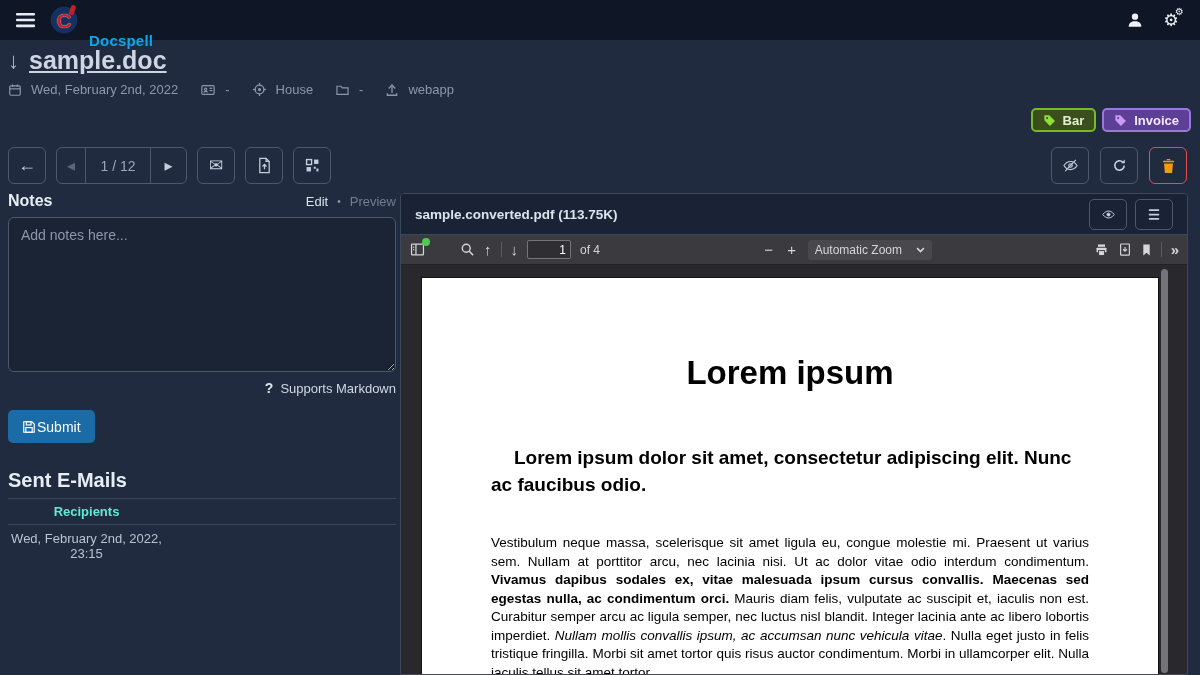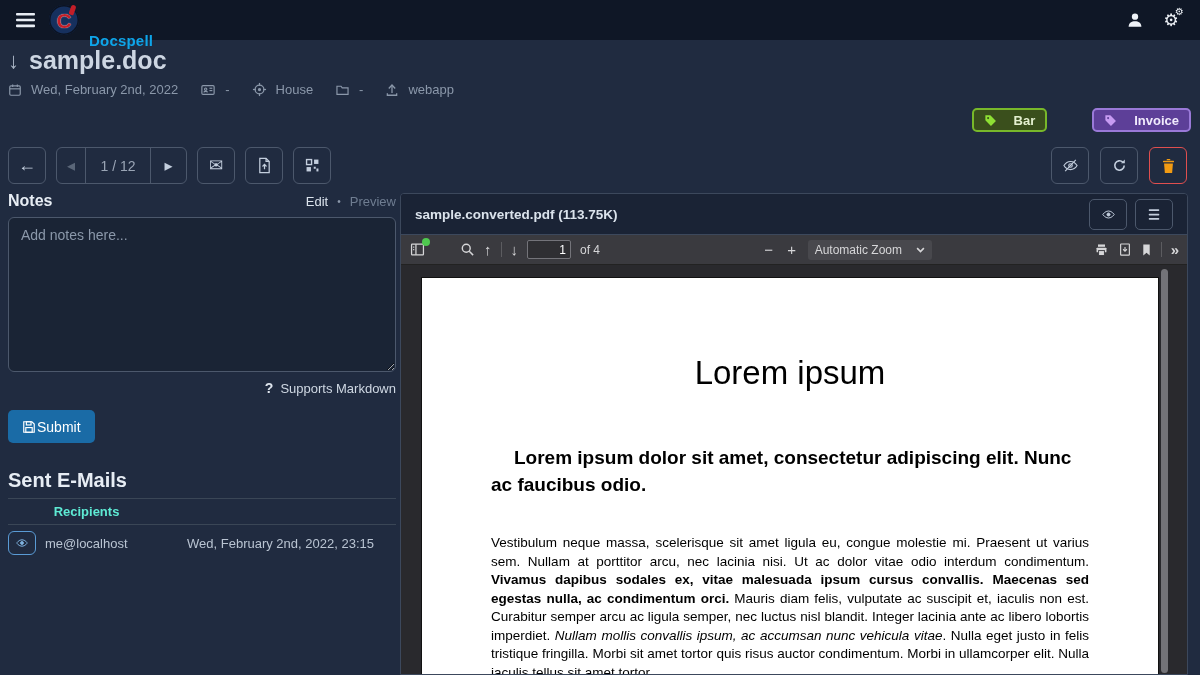--- a/index.html
+++ b/index.html
@@ -19,32 +19,32 @@
     border-radius:3px 3px 1px 2px; transform:rotate(20deg); }
   .brand { font-size:15px; font-weight:bold; color:#0ea5e9; letter-spacing:.2px;margin-top:40px; }
   .nav-spacer { flex:1; }
   .nav-icon { color:#eef2f7; cursor:pointer; }
   .cogs { position:relative; font-size:17px; color:#eef2f7; width:26px; text-align:center; }
   .cogs .small { position:absolute; font-size:10px; top:-4px; right:0; }
 
   
   .title-row { position:absolute; left:8px; top:46px; display:flex; align-items:center; gap:10px; }
   .dl-arrow { font-size:22px; font-weight:bold; color:#a9b4c4; }
-  .item-title { font-size:25px; font-weight:bold; color:#cdd6e2; }
+  .item-title { font-size:25px; font-weight:bold; color:#cdd6e2;text-decoration:underline; }
   .meta-row { position:absolute; left:8px; top:82px; display:flex; align-items:center; gap:9px;
     font-size:13px; color:#8b98aa; }
   .meta-ic { color:#8b98aa; }
   .meta-gap { width:4px; }
 
   .tags-row { position:absolute; right:9px; top:108px; display:flex; gap:6px; }
-  .tag { display:flex; align-items:center; gap:17px; height:24px; padding:0 10px; border-radius:5px;
+  .tag { display:flex; align-items:center; gap:7px; height:24px; padding:0 10px; border-radius:5px;
     border:2px solid; font-size:13px; font-weight:bold; cursor:pointer; }
   .tag--green { background:var(--tag-green-bg); border-color:var(--tag-green-border); color:var(--tag-green-fg); }
   .tag--green .tag-ic { color:var(--tag-green-icon); }
-  .tag--purple { background:var(--tag-purple-bg); border-color:var(--tag-purple-border); color:var(--tag-purple-fg);margin-left:39px; }
+  .tag--purple { background:var(--tag-purple-bg); border-color:var(--tag-purple-border); color:var(--tag-purple-fg); }
   .tag--purple .tag-ic { color:var(--tag-purple-icon); }
 
   
   .btn { height:37px; min-width:38px; display:flex; align-items:center; justify-content:center;
     border:1px solid #4c586c; border-radius:6px; background:transparent; color:#c3cedd; cursor:pointer; }
   .toolbar-left { position:absolute; left:8px; top:147px; display:flex; gap:10px; align-items:center; }
   .toolbar-right { position:absolute; right:13px; top:147px; display:flex; gap:11px; align-items:center; }
   .pager { display:flex; height:37px; border:1px solid #4c586c; border-radius:6px; overflow:hidden; }
   .pager > * { display:flex; align-items:center; justify-content:center; }
   .pager .pg-prev { width:29px; color:#5a6678; border-right:1px solid #4c586c; cursor:pointer; }
@@ -104,21 +104,21 @@
     font-size:12px; text-align:right; padding-right:4px; border-radius:2px; font-family:inherit; }
   .of-label { font-size:12px; }
   .pj-zoomtxt { font-size:15px; width:14px; text-align:center; }
   .zoom-select { display:flex; align-items:center; gap:14px; background:#48484d; border-radius:3px;
     height:20px; padding:0 7px; font-size:12px; cursor:pointer; }
   .dbl-chev { font-size:15px; font-weight:bold; }
 
   .pdf-viewer { flex:1; background:#29292d; position:relative; overflow:hidden; }
   .pdf-page { position:absolute; left:20px; top:12px; width:738px; height:620px; background:#fff;
     border:1px solid #111; color:#000; }
-  .doc-title { margin-top:76px; text-align:center; font-size:33px; font-weight:normal; color:#000;
+  .doc-title { margin-top:76px; text-align:center; font-size:33px; font-weight:bold; color:#000;
     font-family:"Liberation Sans","DejaVu Sans",sans-serif; }
   .doc-sub { margin:52px 69px 0 69px; font-size:19px; font-weight:bold; line-height:27px; text-indent:23px; }
   .doc-body { margin:36px 69px 0 69px; font-size:13.5px; line-height:18.5px; text-align:justify; }
   .scroll-thumb { position:absolute; left:760px; top:4px; width:7px; height:404px; background:#737378;
     border-radius:4px; cursor:pointer; }
 </style>
 </head>
 <body>
 
 <div class="navbar">
@@ -310,29 +310,20 @@
     </span>
     <span>Submit</span>
   </button>
 
   <div class="sent-head">Sent E-Mails</div>
   <div class="sent-table">
     <div class="sent-hrow">
       <div>Recipients</div>
     </div>
     <div class="sent-row">
-      <div class="sent-cell1">
-        <span class="eye-btn">
-          <svg width="14" height="12" viewBox="0 0 24 24" fill="none" stroke="currentColor" stroke-width="2">
-              <path d="M1.5 12s4-6.5 10.5-6.5S22.5 12 22.5 12s-4 6.5-10.5 6.5S1.5 12 1.5 12z"></path>
-              <circle cx="12" cy="12" r="2.8" fill="currentColor"></circle>
-            </svg>
-        </span>
-        <span class="sent-mail">me@localhost</span>
-      </div>
       <div class="sent-date">Wed, February 2nd, 2022, 23:15</div>
     </div>
   </div>
 </div>
 
 <div class="pdf-panel">
   <div class="pdf-head">
     <span class="pdf-file">sample.converted.pdf (113.75K)</span>
     <span class="pdf-head-btns">
       <span class="phbtn">

